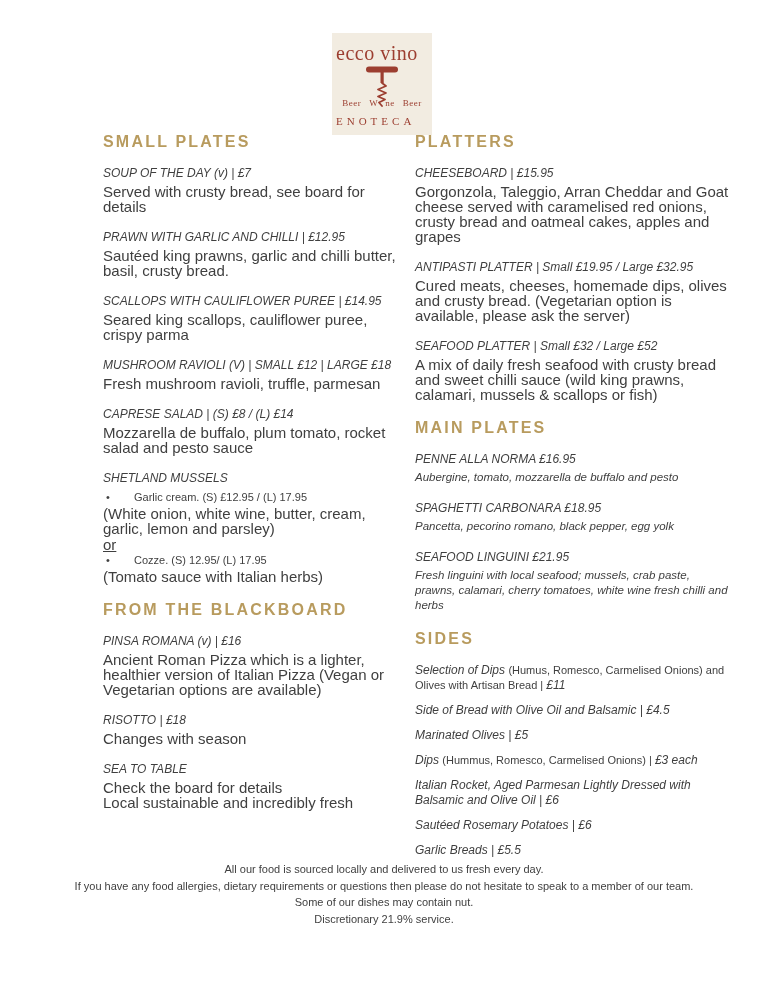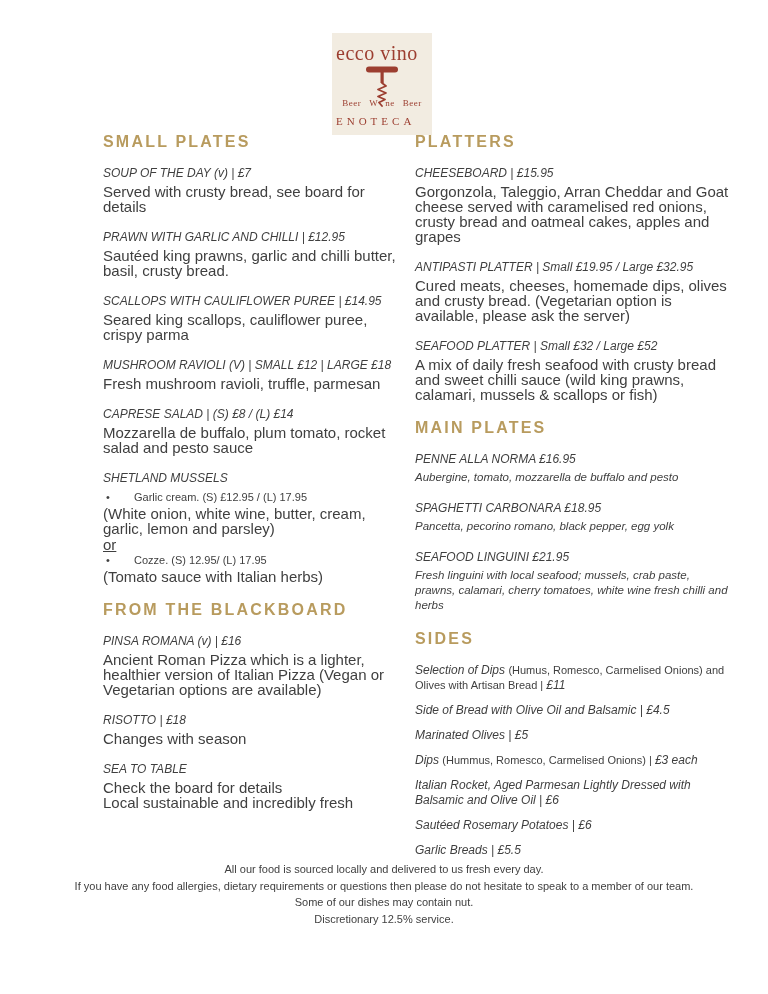--- a/index.html
+++ b/index.html
@@ -197,16 +197,16 @@
         <span class="i">Garlic Breads  |  £5.5</span><span class="r"></span><span class="i"></span>
       </div>
 
     </section>
   </main>
 
   <footer class="footer">
     <div class="fline">All our food is sourced locally and delivered to us fresh every day.</div>
     <div class="fline">If you have any food allergies, dietary requirements or questions then please do not hesitate to speak to a member of our team.</div>
     <div class="fline">Some of our dishes may contain nut.</div>
-    <div class="fline">Discretionary  12.5% service.</div>
+    <div class="fline">Discretionary  21.9% service.</div>
   </footer>
 
 </div>
 
 </body></html>

